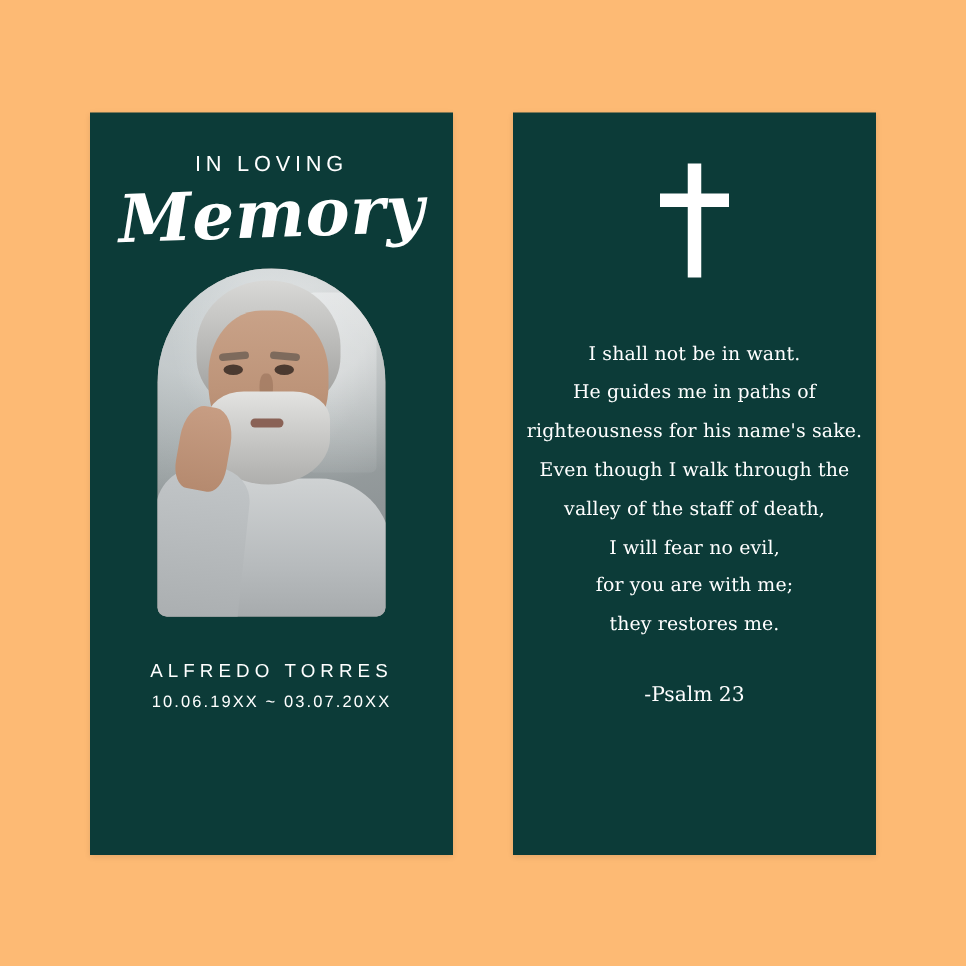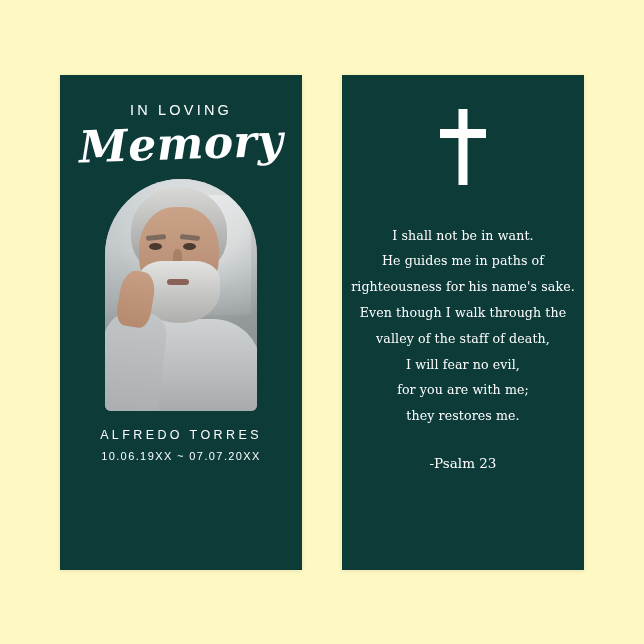--- a/index.html
+++ b/index.html
@@ -14,21 +14,21 @@
     overflow: hidden;
   }
   .stage {
     position: relative;
     width: 644px;
     height: 644px;
     display: flex;
     align-items: center;
     justify-content: center;
     gap: 40px;
-    background: #fef9c3;
+    background: #fdba74;
   }
   .card {
     position: relative;
     width: 242px;
     height: 495px;
     background: #0c3b38;
     box-shadow: 0 1px 4px rgba(0,0,0,0.10);
     overflow: hidden;
     box-sizing: border-box;
   }
@@ -159,21 +159,21 @@
     position: absolute;
     right: 6px; top: 16px;
     width: 46px; height: 120px;
     background: linear-gradient(180deg, rgba(255,255,255,0.35), rgba(255,255,255,0.06));
     border-radius: 4px;
   }
   .name {
     color: #ffffff;
     font-size: 12.5px;
     letter-spacing: 3.4px;
-    margin-top: 18px;
+    margin-top: 30px;
     text-align: center;
     line-height: 1;
   }
   .dates {
     color: #ffffff;
     font-size: 11px;
     letter-spacing: 1.4px;
     margin-top: 9px;
     text-align: center;
     line-height: 1;
@@ -260,21 +260,21 @@
         <div class="p-eye-r"></div>
         <div class="p-nose"></div>
         <div class="p-beard"></div>
         <div class="p-mouth"></div>
         <div class="p-arm"></div>
         <div class="p-hand"></div>
       </div>
     </div>
 
     <div class="name">ALFREDO TORRES</div>
-    <div class="dates">10.06.19XX  ~  07.07.20XX</div>
+    <div class="dates">10.06.19XX  ~  03.07.20XX</div>
   </div>
 
   <div class="card back">
     <div class="cross"></div>
     <div class="verse">
       <div>I shall not be in want.</div>
       <div>He guides me in paths of</div>
       <div>righteousness for his name's sake.</div>
       <div>Even though I walk through the</div>
       <div>valley of the staff of death,</div>

